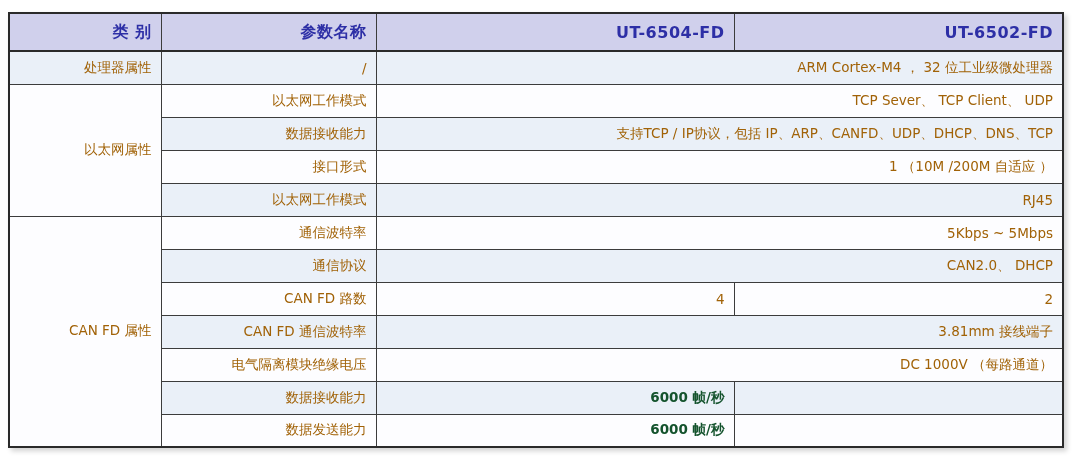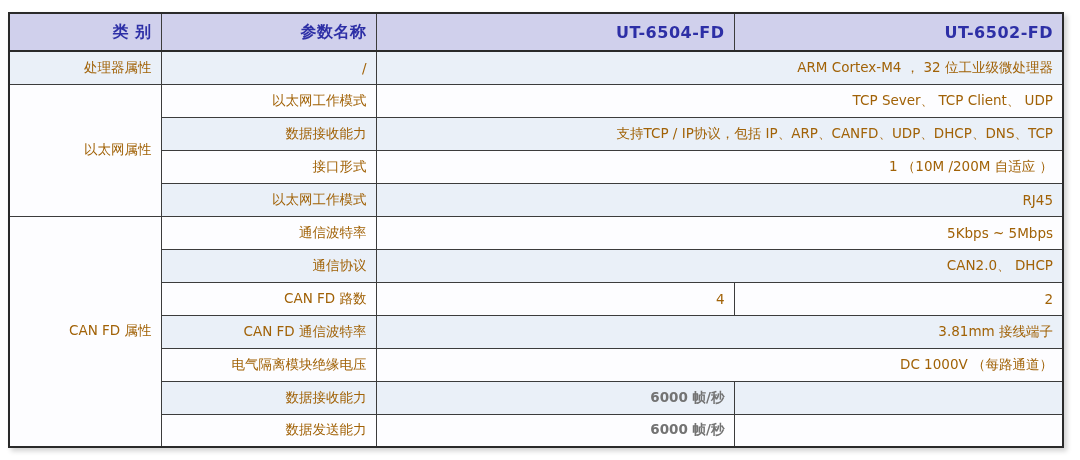--- a/index.html
+++ b/index.html
@@ -53,21 +53,21 @@
     font-size: 13.5px;
     color: #a16207;
   }
   
   .spec-table tbody tr.stripe td { background: #eaf0f8; }
   .spec-table tbody tr.plain  td { background: #fdfdff; }
   
   .spec-table tbody td.cat-cell.spanned { background: #fdfdff; }
   .spec-table tbody td.bold-val {
     font-weight: bold;
-    color: #737373;
+    color: #14532d;
   }
   col.c-category { width: 152px; }
   col.c-param    { width: 215px; }
   col.c-6504     { width: 358px; }
   col.c-6502     { width: 329px; }
 </style>
 </head>
 <body>
 
 <div class="page">

